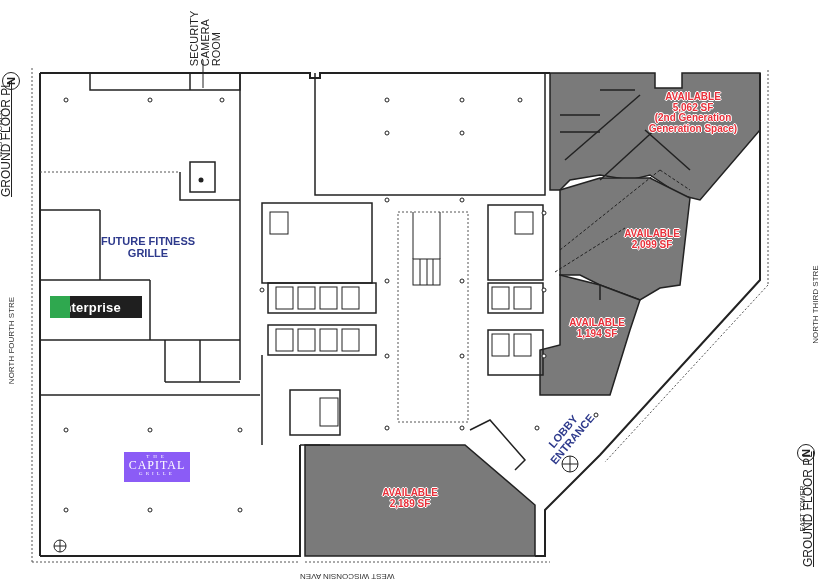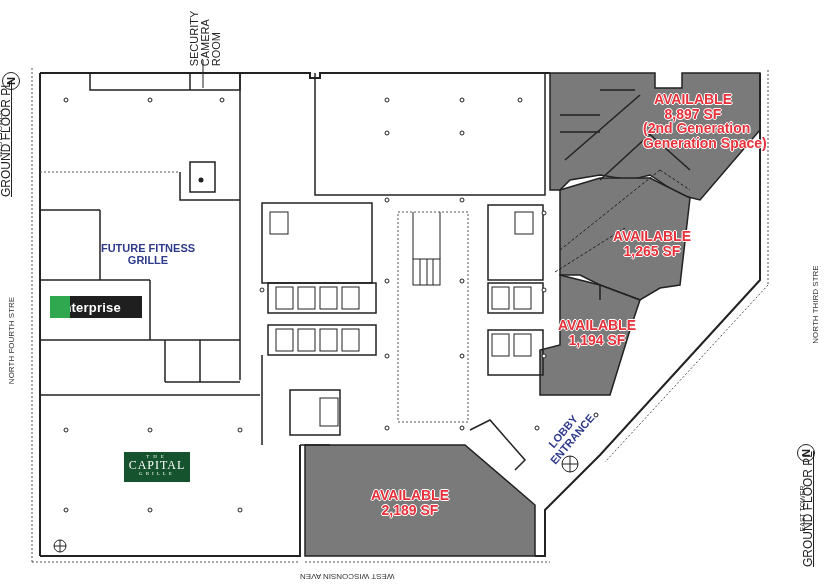--- a/index.html
+++ b/index.html
@@ -1,29 +1,29 @@
 <!DOCTYPE html>
 <html><head>
 <meta charset="utf-8">
 <style>
   html, body { margin: 0; padding: 0; background: #ffffff; }
   body { width: 824px; height: 588px; position: relative; overflow: hidden; font-family: "Liberation Sans", sans-serif; }
   #plan { position: absolute; left: 0; top: 0; width: 824px; height: 588px; }
   .lbl { position: absolute; text-align: center; font-family: "Liberation Sans", sans-serif; font-weight: bold; line-height: 1.05; white-space: nowrap; }
-  .avail { color: #e8303a; font-size: 14px; text-shadow: 0 0 1px #fff, 0 0 1px #fff, 1px 0 0 #fff, -1px 0 0 #fff, 0 1px 0 #fff, 0 -1px 0 #fff; }
+  .avail { color: #e8303a; font-size: 10px; text-shadow: 0 0 1px #fff, 0 0 1px #fff, 1px 0 0 #fff, -1px 0 0 #fff, 0 1px 0 #fff, 0 -1px 0 #fff; }
   .blue { color: #2e3a8c; font-size: 11px; }
   .rot { position: absolute; white-space: nowrap; font-family: "Liberation Sans", sans-serif; color: #222; }
   .street { font-size: 8px; color: #333; }
   .floorlbl { font-size: 12px; color: #222; text-decoration: underline; }
   .tower { font-size: 7px; color: #333; }
   .sec { font-size: 11px; color: #222; line-height: 1.0; }
   .enterprise { position: absolute; left: 50px; top: 296px; width: 92px; height: 22px; background: #1f1f1f; display: flex; align-items: center; }
   .ent-green { width: 20px; height: 22px; background: #2fa84f; position: relative; }
   .ent-text { color: #fff; font-size: 13px; font-weight: bold; font-family: "Liberation Sans", sans-serif; margin-left: -14px; letter-spacing: 0.2px; }
-  .capital { position: absolute; left: 124px; top: 452px; width: 66px; height: 30px; background: #14532d; color: #fff; text-align: center; font-family: "Liberation Serif", serif; }
+  .capital { position: absolute; left: 124px; top: 452px; width: 66px; height: 30px; background: #8b5cf6; color: #fff; text-align: center; font-family: "Liberation Serif", serif; }
   .cap-top { font-size: 5px; letter-spacing: 4px; padding-top: 2px; }
   .cap-mid { font-size: 12px; letter-spacing: 1px; line-height: 12px; }
   .cap-bot { font-size: 5px; letter-spacing: 3px; }
   .compass { position: absolute; width: 16px; height: 16px; border: 1.5px solid #222; border-radius: 50%; background: #fff; font-size: 11px; font-weight: bold; text-align: center; line-height: 16px; color: #222; }
 </style>
 </head>
 <body>
 
 <svg id="plan" viewBox="0 0 824 588" xmlns="http://www.w3.org/2000/svg">
 
@@ -188,45 +188,45 @@
 <div class="rot street" style="left:-32px;top:336px;transform:rotate(-90deg);">NORTH FOURTH STRE</div>
 <div class="rot street" style="left:776px;top:300px;transform:rotate(-90deg);">NORTH THIRD STRE</div>
 <div class="rot street" style="left:300px;top:572px;transform:rotate(180deg);">WEST WISCONSIN AVEN</div>
 
 <div class="rot sec" style="left:178px;top:22px;transform:rotate(-90deg);transform-origin:center;">
   <div>SECURITY</div>
   <div>CAMERA</div>
   <div>ROOM</div>
 </div>
 
-<div class="lbl blue" style="left:98px;top:243px;width:100px;">
+<div class="lbl blue" style="left:98px;top:236px;width:100px;">
   <div>FUTURE FITNESS</div>
   <div>GRILLE</div>
 </div>
 
 <div class="enterprise">
   <div class="ent-green"></div>
   <span class="ent-text">enterprise</span>
 </div>
 
 <div class="capital">
   <div class="cap-top">THE</div>
   <div class="cap-mid">CAPITAL</div>
   <div class="cap-bot">GRILLE</div>
 </div>
 
 <div class="lbl avail" style="left:643px;top:92px;width:100px;">
   <div>AVAILABLE</div>
-  <div>8,897 SF</div>
+  <div>5,062 SF</div>
   <div>(2nd Generation</div>
   <div>Generation Space)</div>
 </div>
 <div class="lbl avail" style="left:612px;top:229px;width:80px;">
   <div>AVAILABLE</div>
-  <div>1,265 SF</div>
+  <div>2,099 SF</div>
 </div>
 <div class="lbl avail" style="left:557px;top:318px;width:80px;">
   <div>AVAILABLE</div>
   <div>1,194 SF</div>
 </div>
 <div class="lbl avail" style="left:370px;top:488px;width:80px;">
   <div>AVAILABLE</div>
   <div>2,189 SF</div>
 </div>
 

